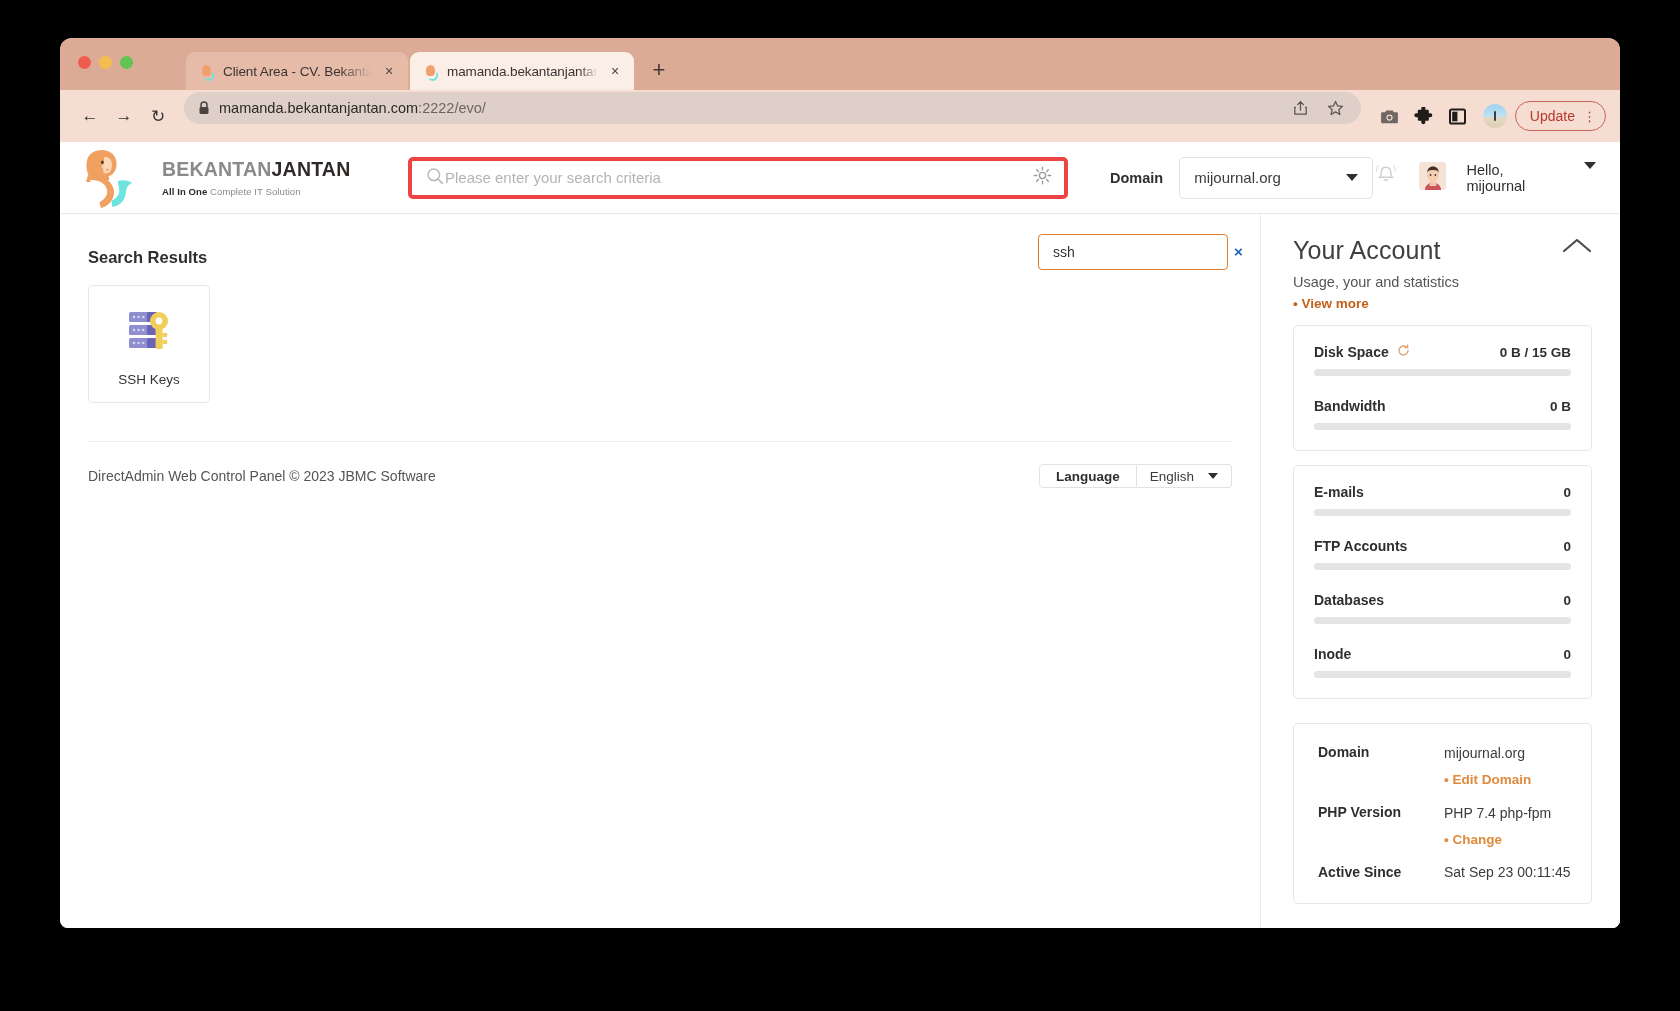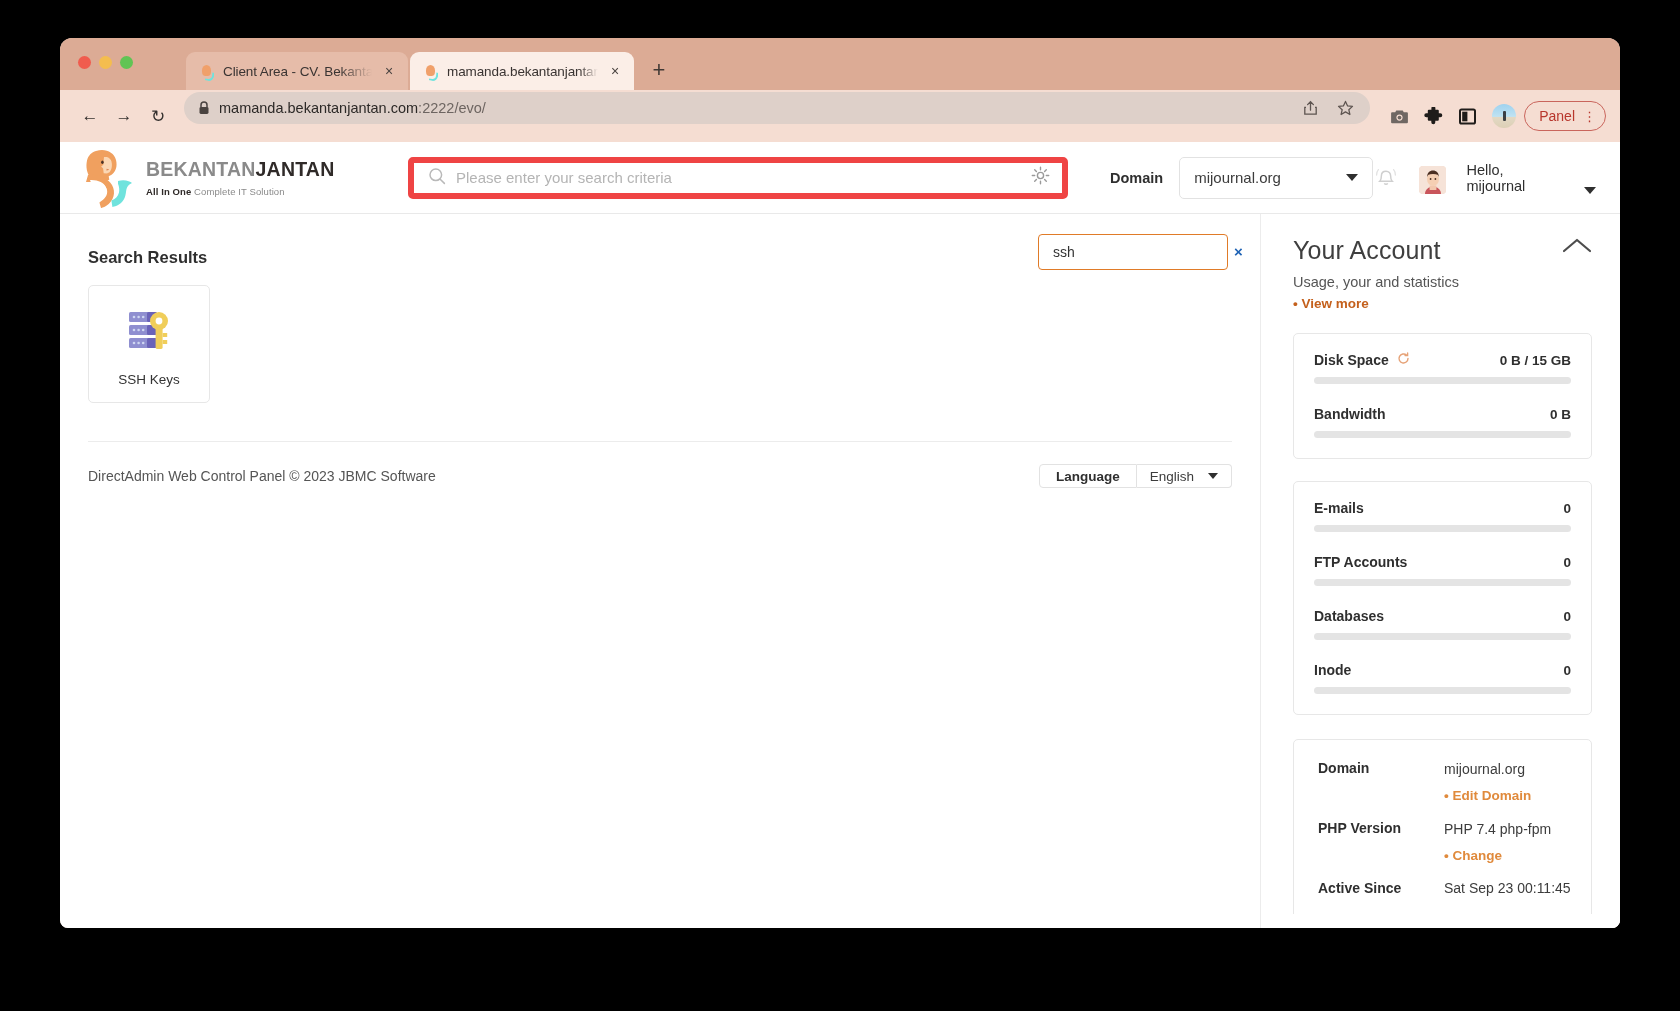--- a/index.html
+++ b/index.html
@@ -221,35 +221,35 @@
     padding: 0 24px 0 18px;
   }
   #brand {
     display: flex;
     align-items: center;
     gap: 12px;
     width: 330px;
     flex: 0 0 330px;
   }
   #brand-mark { width: 56px; height: 62px; flex: 0 0 56px; }
-  #brand-text { display: flex; flex-direction: column; gap: 5px; }
+  #brand-text { display: flex; flex-direction: column; gap: 5px; margin-left: 16px; }
   #brand-name { font-size: 19.5px; font-weight: 700; letter-spacing: .2px; color: #8a8a8a; }
   #brand-name b { color: #2f2a28; }
   #brand-tagline { font-size: 9.5px; color: #8a8a8a; letter-spacing: .1px; }
   #brand-tagline b { color: #2f2a28; }
 
   #da-search {
     flex: 0 0 660px;
     height: 42px;
-    border: 6px solid #ef4444;
+    border: 4px solid #ef4444;
     border-radius: 5px;
     display: flex;
     align-items: center;
     padding: 0 12px 0 14px;
-    gap: 10px;
+    gap: 1px;
   }
   #da-search-input {
     flex: 1 1 auto;
     border: 0;
     outline: 0;
     font-family: inherit;
     font-size: 15px;
     color: #3c3c3c;
     background: transparent;
   }
@@ -270,21 +270,21 @@
     display: flex;
     align-items: center;
     justify-content: space-between;
     padding: 0 14px;
     font-size: 15px;
     color: #3c3c3c;
   }
   #header-right {
     margin-left: auto;
     display: flex;
-    align-items: flex-end;
+    align-items: flex-start;
     gap: 20px;
   }
   #user-avatar {
     width: 28px; height: 28px;
     border-radius: 4px;
     position: relative;
     overflow: hidden;
     background: #f3d9cd;
   }
   #hello-user { font-size: 14.5px; font-weight: 700; color: #2f2f2f; }
@@ -422,21 +422,21 @@
   #view-more {
     margin-top: 6px;
     font-size: 13.5px;
     font-weight: 700;
     color: #c4601c;
   }
   .aside-card {
     border: 1px solid #e7e7e7;
     border-radius: 5px;
     padding: 18px 20px 20px 20px;
-    margin-top: 22px;
+    margin-top: 14px;
   }
   .stat-row + .stat-row { margin-top: 22px; }
   .stat-top {
     display: flex;
     align-items: center;
     justify-content: space-between;
   }
   .stat-name { font-size: 14px; font-weight: 700; color: #2f2f2f; display: flex; align-items: center; gap: 8px; }
   .stat-value { font-size: 13.5px; font-weight: 700; color: #2f2f2f; }
   .stat-bar {
@@ -526,21 +526,21 @@
     </div>
     <div class="ext-icon">
       <svg width="17" height="17" viewBox="0 0 17 17">
         <rect x="1" y="1.5" width="15" height="14" rx="1.6" fill="none" stroke="#1f1c1a" stroke-width="2"></rect>
         <rect x="3.2" y="3.7" width="5.2" height="9.6" fill="#1f1c1a"></rect>
       </svg>
     </div>
     <div id="profile-avatar"></div>
 
     <div id="update-button">
-      <span>Panel</span>
+      <span>Update</span>
       <span id="update-kebab">⋮</span>
     </div>
   </div>
 
   <div id="page-viewport">
 
     <div id="da-header">
       <div id="brand">
         <span id="brand-mark">
           <svg width="56" height="62" viewBox="0 0 56 62">

